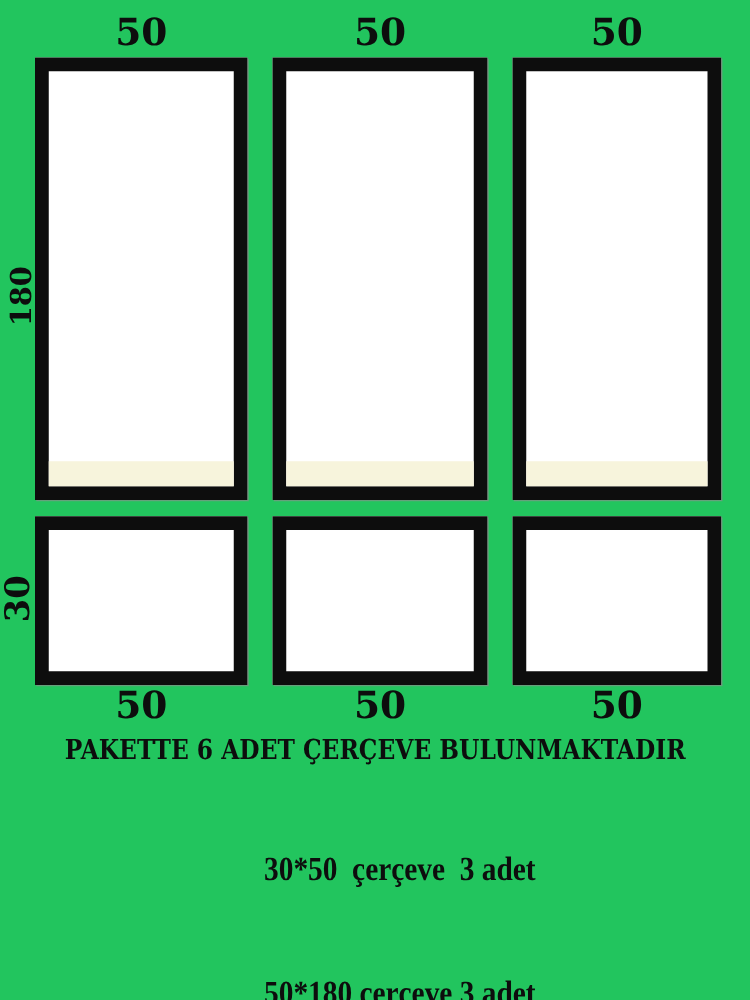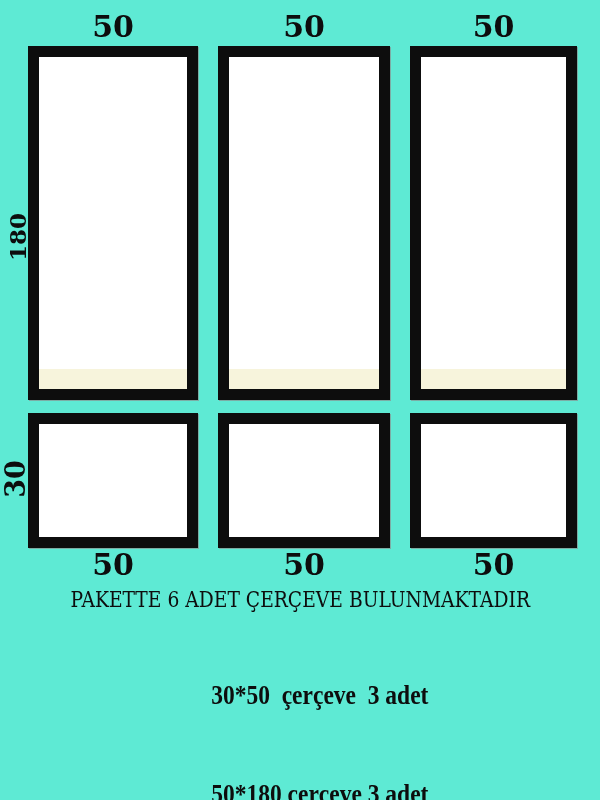--- a/index.html
+++ b/index.html
@@ -4,21 +4,21 @@
 <style>
   html, body {
     margin: 0;
     padding: 0;
     background: #ffffff;
   }
   .canvas {
     position: relative;
     width: 600px;
     height: 800px;
-    background: #5eead4;
+    background: #22c55e;
     overflow: hidden;
     font-family: "DejaVu Serif", "Liberation Serif", serif;
     color: #0d0d0d;
   }
   
   .frame {
     position: absolute;
     box-sizing: border-box;
     border: 11px solid #0d0d0d;
     background: #ffffff;
@@ -61,21 +61,21 @@
     transform: translate(-50%, -50%) rotate(-90deg);
   }
   
   .caption {
     position: absolute;
     top: 586px; left: 0;
     width: 600px;
     text-align: center;
     font-size: 22px;
     line-height: 28px;
-    font-weight: normal;
+    font-weight: bold;
     white-space: nowrap;
   }
   .caption .squeeze {
     display: inline-block;
     transform: scaleX(0.85);
     transform-origin: center;
   }
   .summary {
     position: absolute;
     top: 646px; left: 0;

